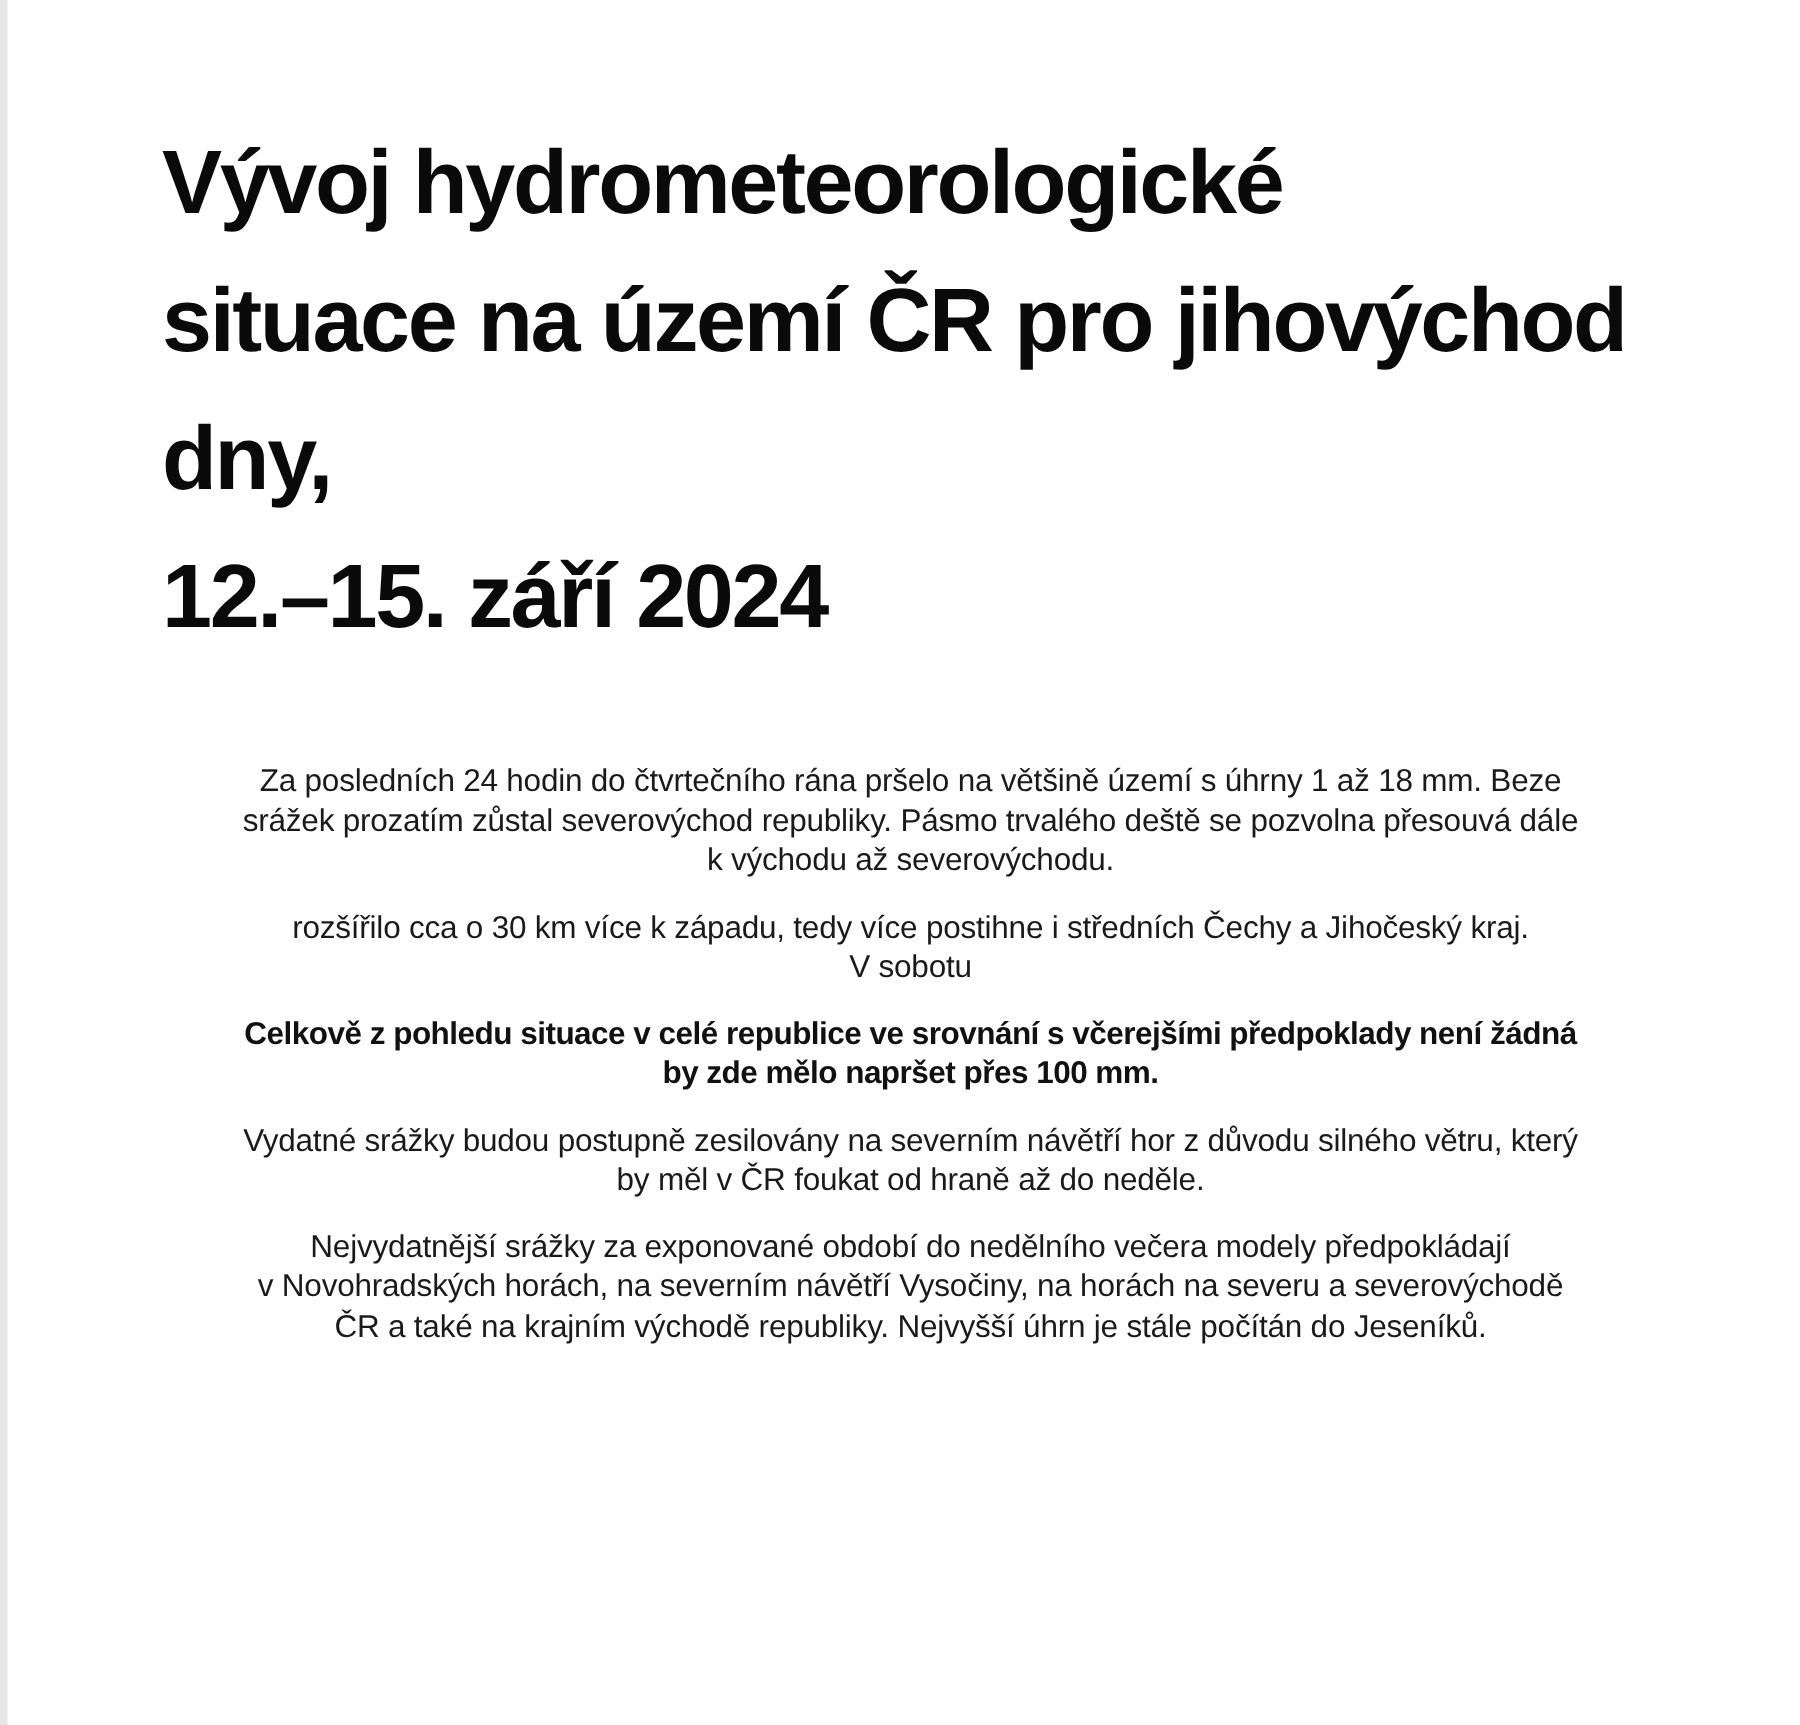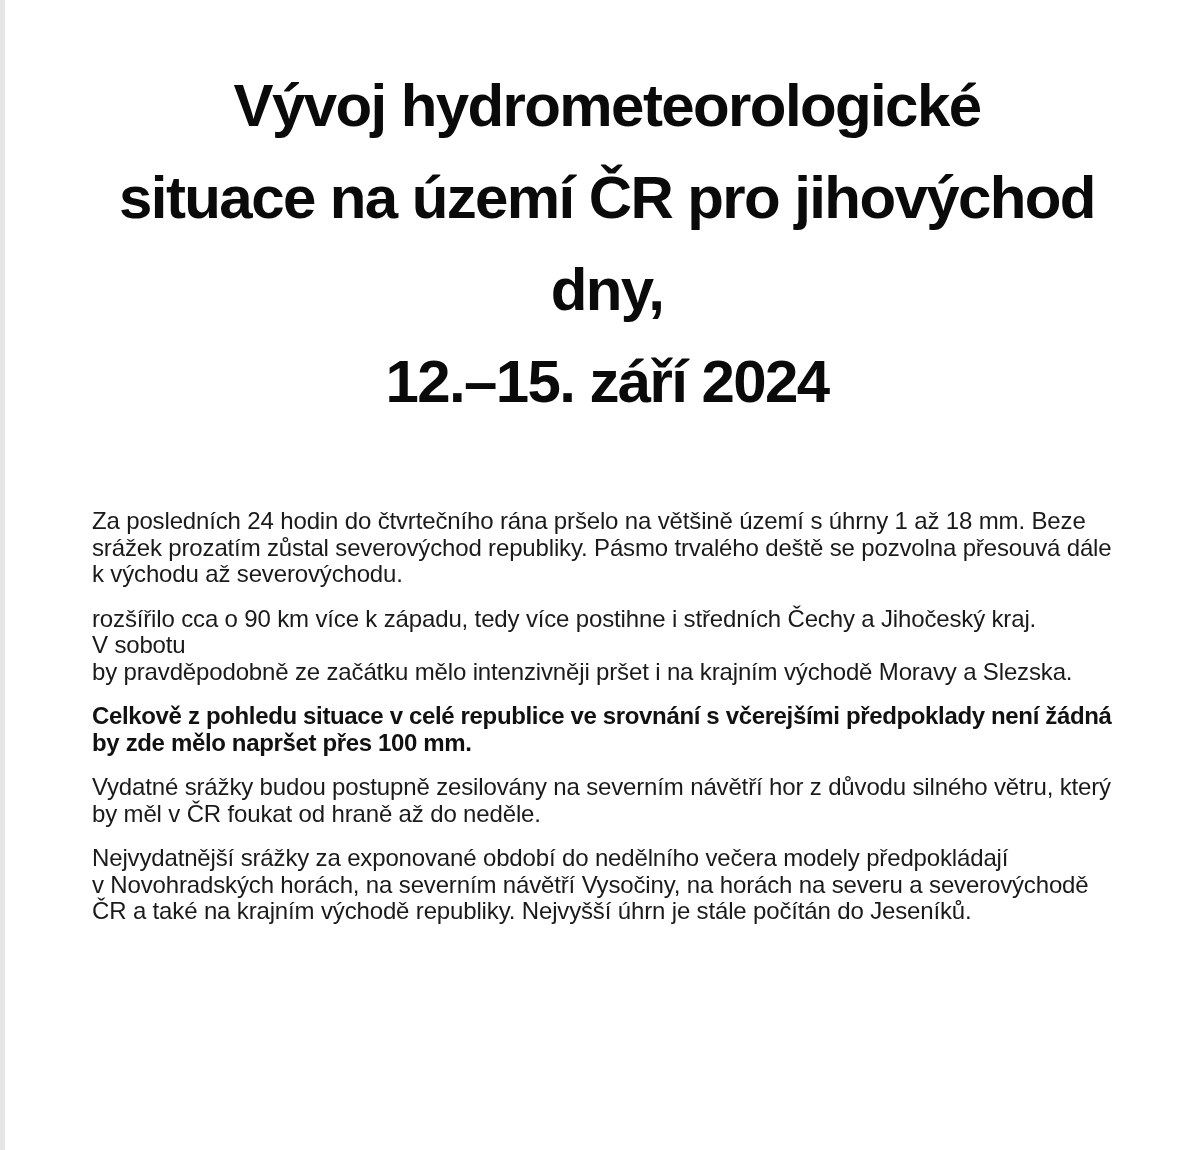--- a/index.html
+++ b/index.html
@@ -23,45 +23,45 @@
       height: 1150px;
       background: #e6e6e6;
     }
     .page {
       position: absolute;
       left: 92px;
       top: 60px;
       width: 1030px;
     }
     .title {
-      margin: 0;
+      margin: 16px;
       font-family: "Liberation Sans", sans-serif;
       font-weight: bold;
       font-size: 60px;
       line-height: 92px;
       letter-spacing: -1.6px;
       color: #0a0a0a;
-      text-align: center;
     }
     .title span {
       display: block;
       white-space: nowrap;
     }
     .body {
       position: absolute;
       left: 0;
       top: 448px;
       width: 1030px;
     }
     .para {
       margin: 0 0 18px 0;
-      font-size: 24px;
+      font-size: 21px;
       line-height: 26.5px;
       letter-spacing: -0.15px;
       color: #1a1a1a;
+      text-align: center;
     }
     .para span {
       display: block;
       white-space: nowrap;
     }
     .para.bold {
       font-weight: bold;
       color: #111111;
       letter-spacing: -0.35px;
     }
@@ -79,23 +79,22 @@
     <span>12.–15. září 2024</span>
   </h1>
 
   <div class="body">
     <p class="para">
       <span>Za posledních 24 hodin do čtvrtečního rána pršelo na většině území s úhrny 1 až 18 mm. Beze</span>
       <span>srážek prozatím zůstal severovýchod republiky. Pásmo trvalého deště se pozvolna přesouvá dále</span>
       <span>k východu až severovýchodu.</span>
     </p>
     <p class="para">
-      <span>rozšířilo cca o 90 km více k západu, tedy více postihne i středních Čechy a Jihočeský kraj.</span>
+      <span>rozšířilo cca o 30 km více k západu, tedy více postihne i středních Čechy a Jihočeský kraj.</span>
       <span>V sobotu</span>
-      <span>by pravděpodobně ze začátku mělo intenzivněji pršet i na krajním východě Moravy a Slezska.</span>
     </p>
     <p class="para bold">
       <span>Celkově z pohledu situace v celé republice ve srovnání s včerejšími předpoklady není žádná</span>
       <span>by zde mělo napršet přes 100 mm.</span>
     </p>
     <p class="para">
       <span>Vydatné srážky budou postupně zesilovány na severním návětří hor z důvodu silného větru, který</span>
       <span>by měl v ČR foukat od hraně až do neděle.</span>
     </p>
     <p class="para">

